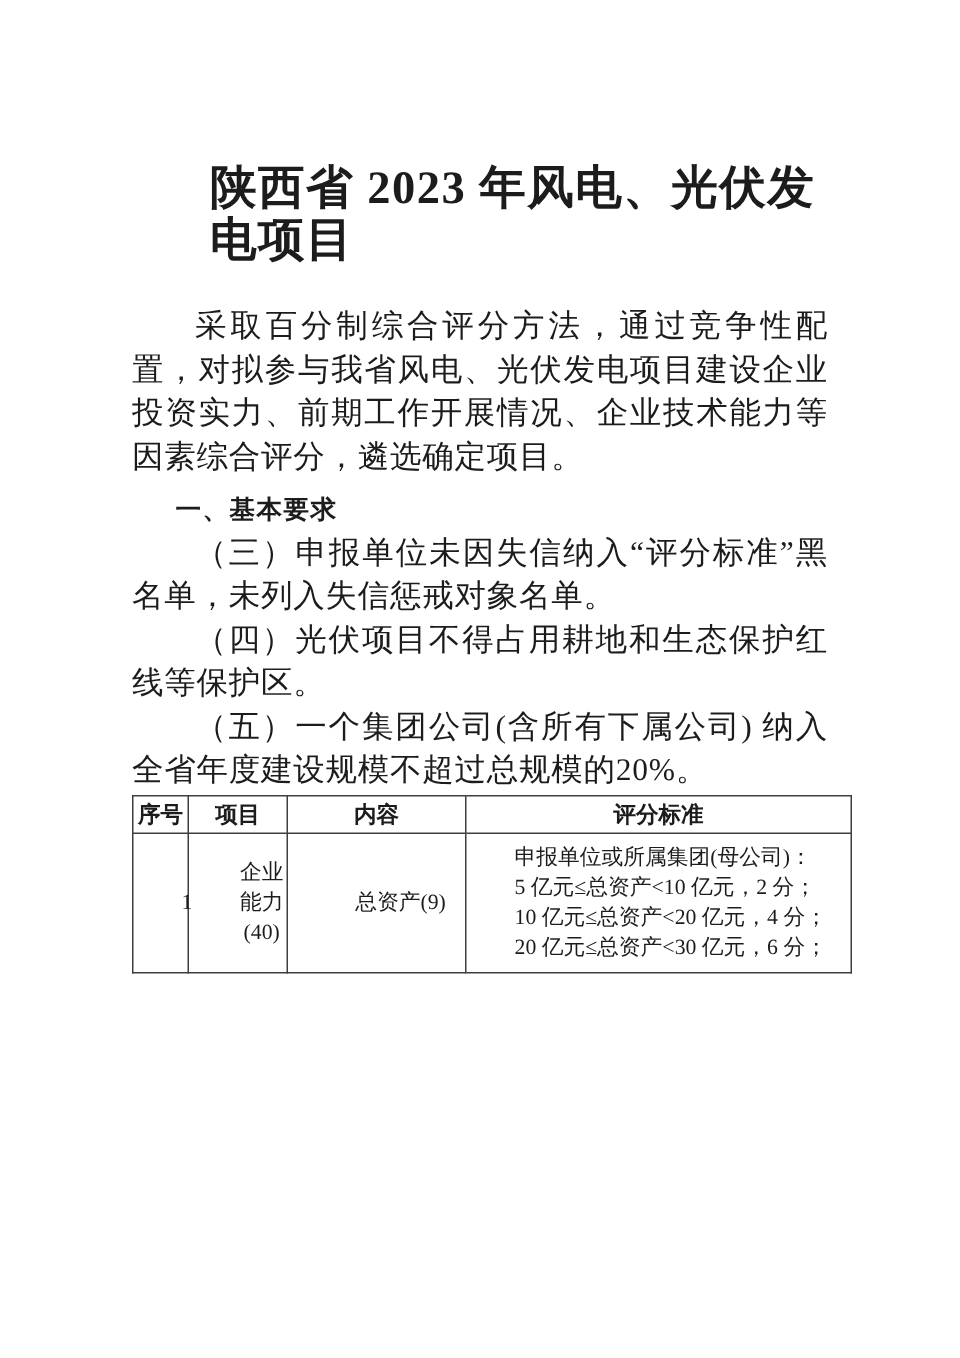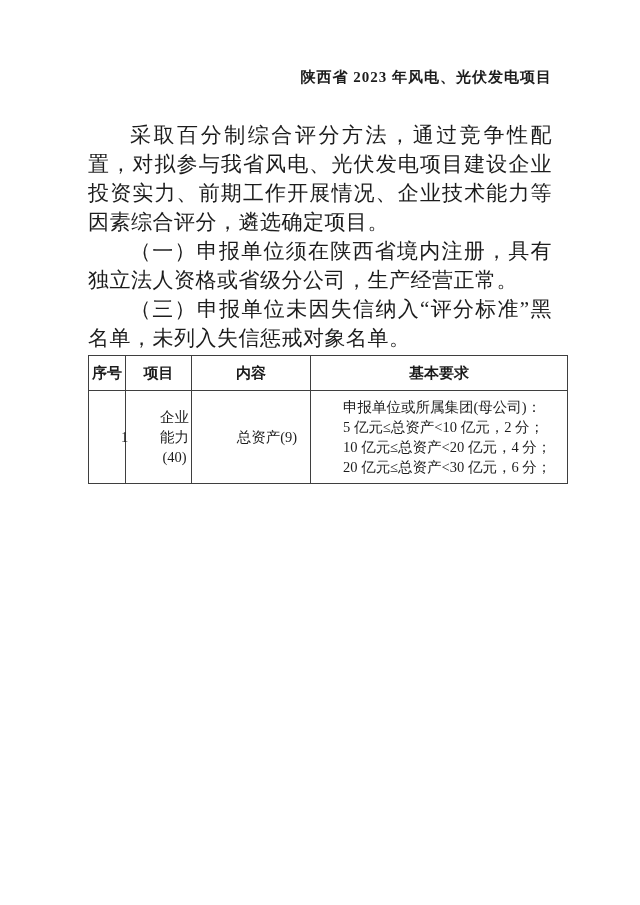--- a/index.html
+++ b/index.html
@@ -12,24 +12,24 @@
     color: #1c1c1c;
   }
   .page {
     position: relative;
     width: 640px;
     height: 905px;
     background: #ffffff;
     padding: 0 88px;
   }
   .doc-title {
-    margin-top: 60px;
+    margin-top: 107px;
     padding-left: 52px;
-    text-align: right;
-    font-size: 15px;
+    text-align: left;
+    font-size: 31px;
     line-height: 35px;
     font-weight: bold;
     letter-spacing: 1px;
     font-family: "Liberation Serif", "DejaVu Serif", serif;
   }
   .para {
     font-size: 21px;
     line-height: 29px;
     text-indent: 2em;
     text-align: justify;
@@ -50,21 +50,21 @@
     border-collapse: collapse;
     width: 479px;
     table-layout: fixed;
     font-size: 14.5px;
   }
   .scoring-table th, .scoring-table td {
     border: 1px solid #3f3f3f;
     vertical-align: middle;
   }
   .scoring-table th {
-    height: 35px;
+    height: 25px;
     font-weight: bold;
     font-family: "Liberation Sans", "DejaVu Sans", sans-serif;
     text-align: center;
     font-size: 15px;
   }
   .scoring-table td { height: 77px; padding-left: 32px; }
   .cell-center { text-align: center; line-height: 20px; }
   .cell-criteria {
     text-align: left;
     padding: 6px 6px 6px 10px;
@@ -80,38 +80,40 @@
 <body>
 
 <div class="page">
 
   <h1 class="doc-title">
     <span>陕西省 2023 年风电、光伏发电项目</span><br>
   </h1>
 
   <p class="para intro">采取百分制综合评分方法，通过竞争性配置，对拟参与我省风电、光伏发电项目建设企业投资实力、前期工作开展情况、企业技术能力等因素综合评分，遴选确定项目。</p>
 
+  <h2 class="sec-heading">一、基本要求</h2>
 
-  <p class="para">（一）申报单位须在陕西省境内注册，具有独立法人资格或省级分公司，生产经营正常。</p>
   <p class="para">（三）申报单位未因失信纳入“评分标准”黑名单，未列入失信惩戒对象名单。</p>
+  <p class="para">（四）光伏项目不得占用耕地和生态保护红线等保护区。</p>
+  <p class="para">（五）一个集团公司(含所有下属公司) 纳入全省年度建设规模不超过总规模的20%。</p>
 
 
   <table class="scoring-table">
     <colgroup>
       <col class="col-no">
         <col class="col-project">
         <col class="col-content">
         <col class="col-criteria">
     </colgroup>
     <thead>
       <tr>
         <th>序号</th>
         <th>项目</th>
         <th>内容</th>
-        <th>基本要求</th>
+        <th>评分标准</th>
       </tr>
     </thead>
     <tbody>
       <tr>
         <td class="cell-center">1</td>
         <td class="cell-center">
           <span>企业能力</span><br>
           <span>(40)</span>
         </td>
         <td class="cell-center">总资产(9)</td>

